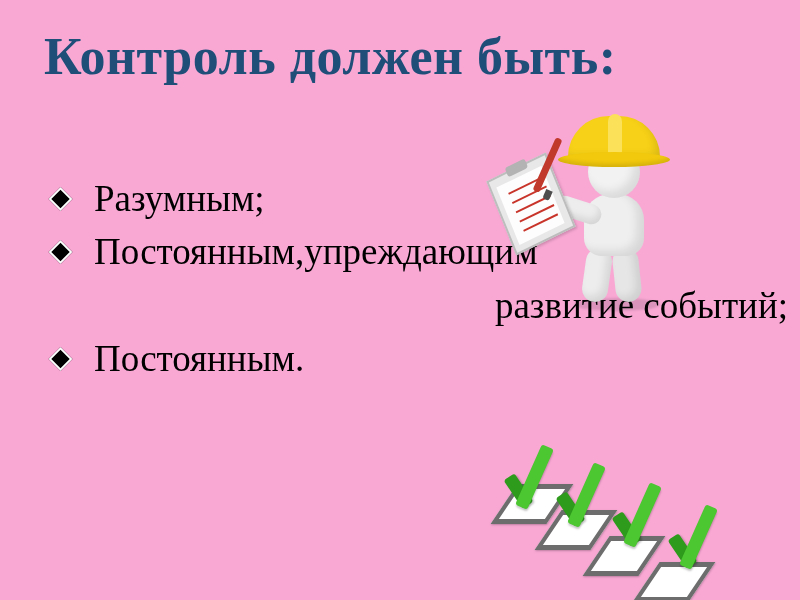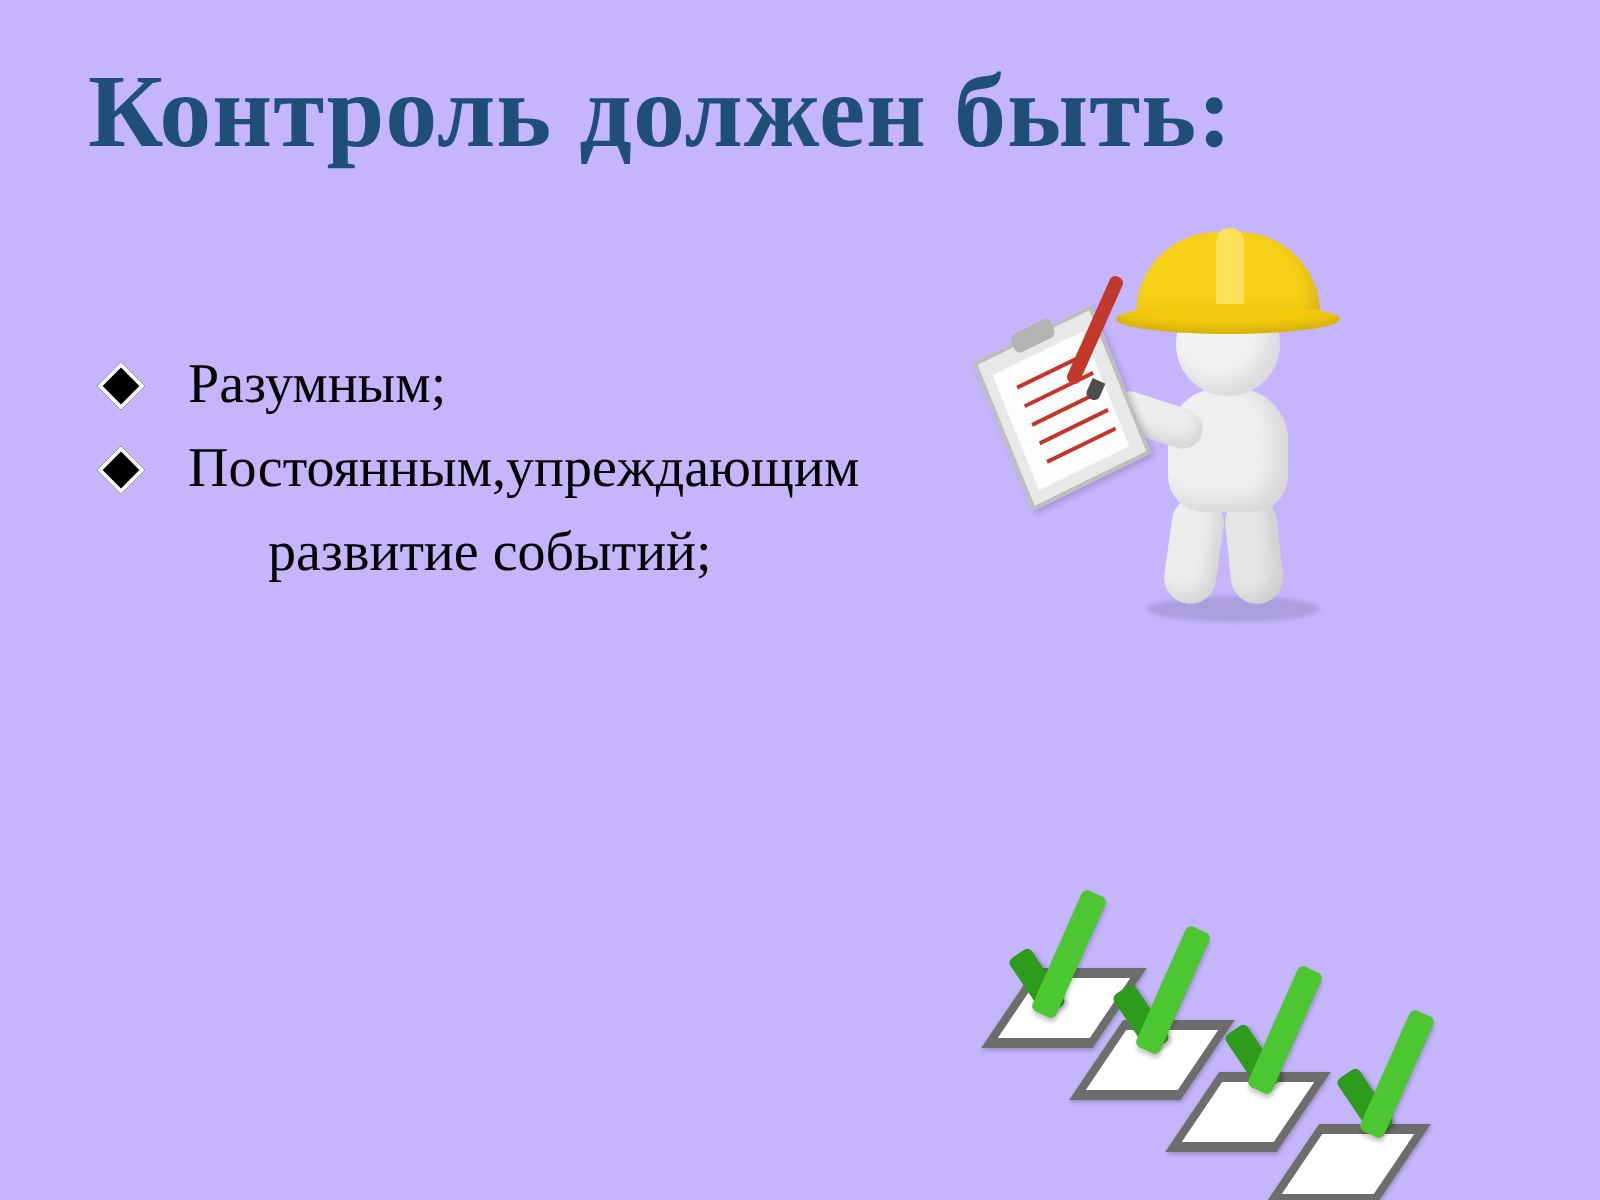--- a/index.html
+++ b/index.html
@@ -11,21 +11,21 @@
     height: 600px;
     background: #ffffff;
     font-family: "Liberation Serif", serif;
     overflow: hidden;
   }
 
   .slide {
     position: relative;
     width: 800px;
     height: 600px;
-    background: #c4b5fd;
+    background: #f9a8d4;
     box-sizing: border-box;
   }
 
   .slide-title {
     position: absolute;
     left: 44px;
     top: 28px;
     width: 712px;
     font-family: "Liberation Serif", serif;
     font-weight: bold;
@@ -43,40 +43,41 @@
     width: 740px;
     list-style: none;
     margin: 0;
     padding: 0;
   }
 
   .bullet-item {
     display: block;
     position: relative;
     font-family: "Liberation Serif", serif;
-    font-size: 28px;
+    font-size: 37px;
     line-height: 1.28;
     color: #000000;
     padding-left: 46px;
     margin-bottom: 6px;
   }
 
   .bullet-marker {
     position: absolute;
     left: 4px;
     top: 50%;
     transform: translateY(-50%) rotate(45deg);
     width: 17px;
     height: 17px;
     background: #000000;
     box-shadow: inset 0 0 0 2px #ffffff, inset 0 0 0 3px #000000;
   }
 
   .bullet-item.continuation {
     padding-left: 86px;
+    text-align: right;
   }
 
   
   .worker {
     position: absolute;
     left: 492px;
     top: 108px;
     width: 190px;
     height: 200px;
   }
@@ -300,20 +301,24 @@
     <div class="bullet-item">
       <span class="bullet-marker"></span>
       <span>Постоянным,упреждающим</span>
     </div>
 
     <div class="bullet-item continuation">
       
       <span>развитие событий;</span>
     </div>
 
+    <div class="bullet-item">
+      <span class="bullet-marker"></span>
+      <span>Постоянным.</span>
+    </div>
 
   </div>
 
   <div class="worker">
     <div class="worker-shadow"></div>
     <div class="worker-leg-l"></div>
     <div class="worker-leg-r"></div>
     <div class="worker-body"></div>
     <div class="worker-head"></div>
     <div class="helmet"></div>

